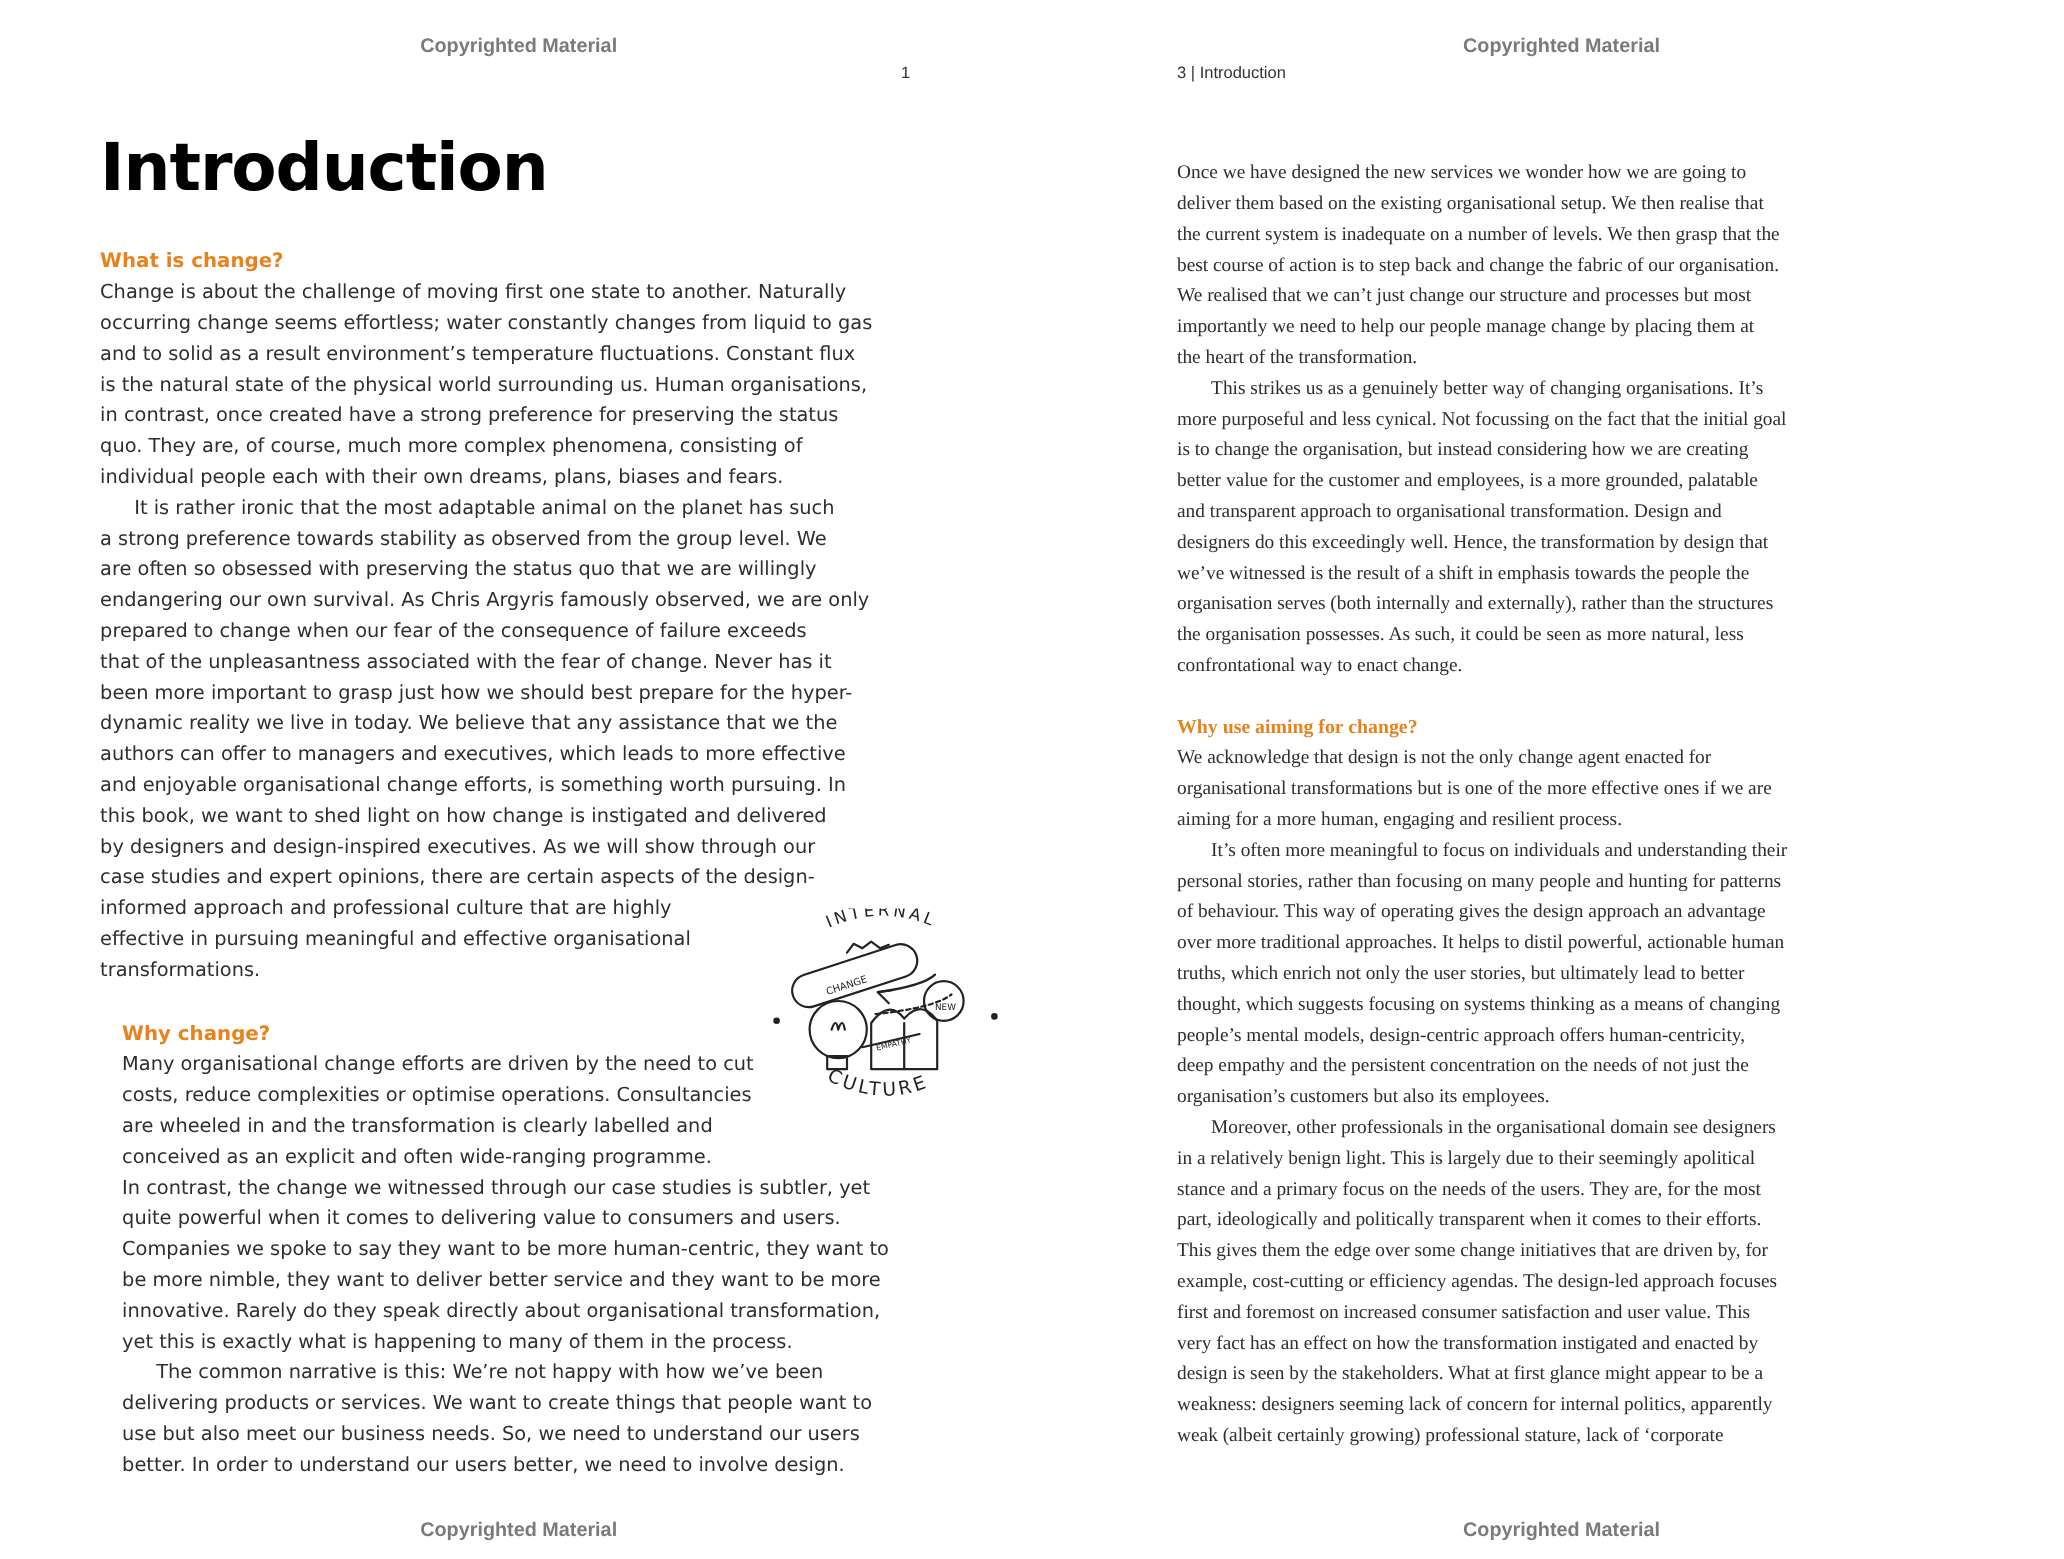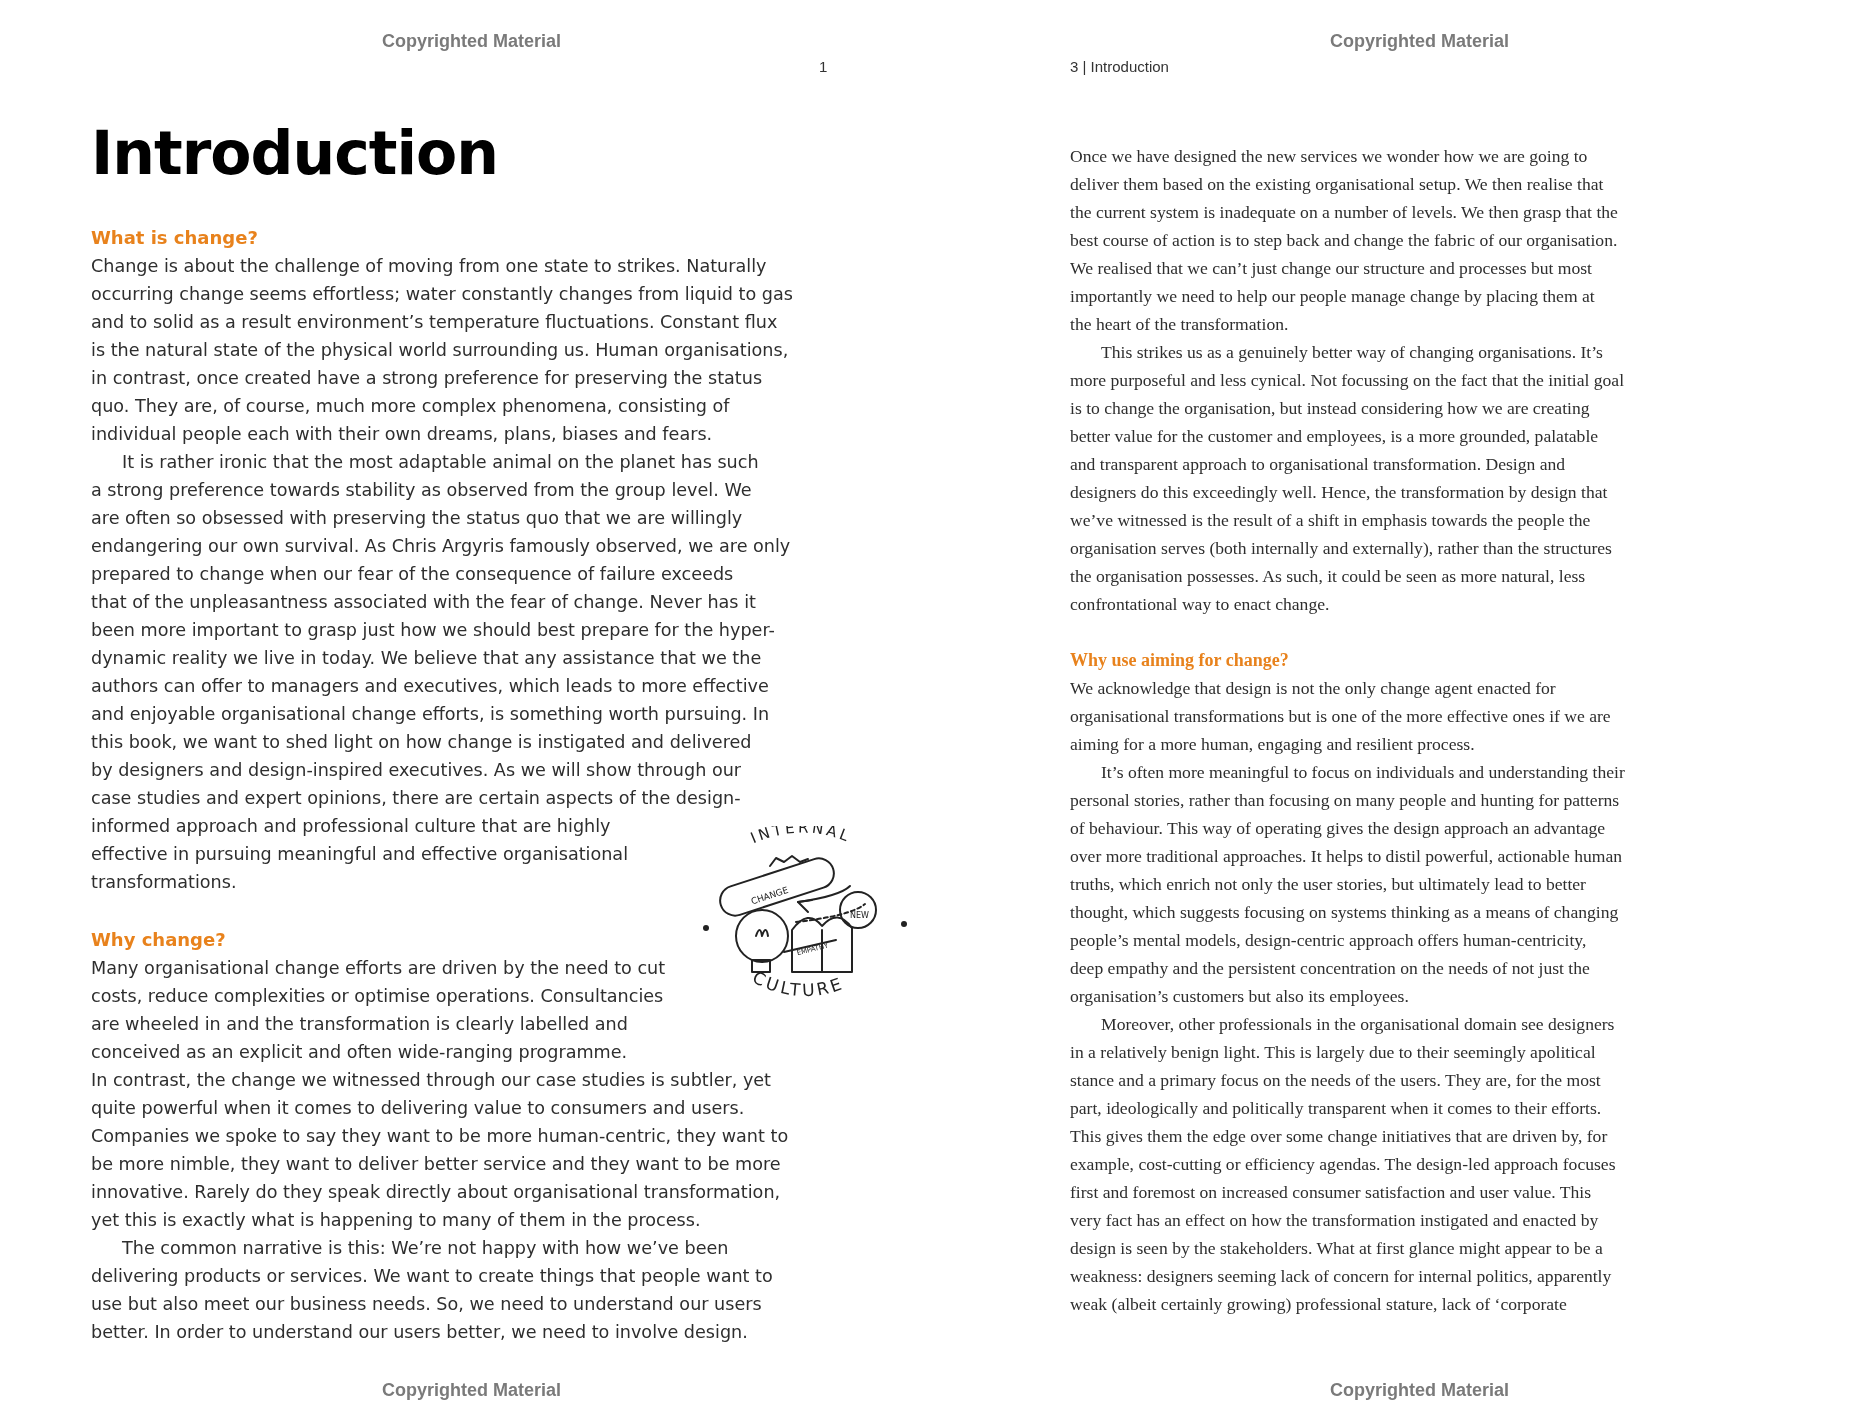--- a/index.html
+++ b/index.html
@@ -27,21 +27,21 @@
 </head>
 <body>
 
 <div class="page left">
   <div class="copyright top">Copyrighted Material</div>
   <div class="folio">1</div>
   <h1 class="title">Introduction</h1>
 
   <div class="col" style="top:224px;">
     <span class="line heading">What is change?</span>
-    <span class="line">Change is about the challenge of moving from one state to strikes. Naturally</span>
+    <span class="line">Change is about the challenge of moving first one state to another. Naturally</span>
     <span class="line">occurring change seems effortless; water constantly changes from liquid to gas</span>
     <span class="line">and to solid as a result environment’s temperature fluctuations. Constant flux</span>
     <span class="line">is the natural state of the physical world surrounding us. Human organisations,</span>
     <span class="line">in contrast, once created have a strong preference for preserving the status</span>
     <span class="line">quo. They are, of course, much more complex phenomena, consisting of</span>
     <span class="line">individual people each with their own dreams, plans, biases and fears.</span>
     <span class="line indent">It is rather ironic that the most adaptable animal on the planet has such</span>
     <span class="line">a strong preference towards stability as observed from the group level. We</span>
     <span class="line">are often so obsessed with preserving the status quo that we are willingly</span>
     <span class="line">endangering our own survival. As Chris Argyris famously observed, we are only</span>
@@ -52,21 +52,21 @@
     <span class="line">authors can offer to managers and executives, which leads to more effective</span>
     <span class="line">and enjoyable organisational change efforts, is something worth pursuing. In</span>
     <span class="line">this book, we want to shed light on how change is instigated and delivered</span>
     <span class="line">by designers and design-inspired executives. As we will show through our</span>
     <span class="line">case studies and expert opinions, there are certain aspects of the design-</span>
     <span class="line">informed approach and professional culture that are highly</span>
     <span class="line">effective in pursuing meaningful and effective organisational</span>
     <span class="line">transformations.</span>
   </div>
 
-  <div class="col" style="top:926px;">
+  <div class="col" style="top:926px;margin-left:20px;">
     <span class="line heading">Why change?</span>
     <span class="line">Many organisational change efforts are driven by the need to cut</span>
     <span class="line">costs, reduce complexities or optimise operations. Consultancies</span>
     <span class="line">are wheeled in and the transformation is clearly labelled and</span>
     <span class="line">conceived as an explicit and often wide-ranging programme.</span>
     <span class="line">In contrast, the change we witnessed through our case studies is subtler, yet</span>
     <span class="line">quite powerful when it comes to delivering value to consumers and users.</span>
     <span class="line">Companies we spoke to say they want to be more human-centric, they want to</span>
     <span class="line">be more nimble, they want to deliver better service and they want to be more</span>
     <span class="line">innovative. Rarely do they speak directly about organisational transformation,</span>

